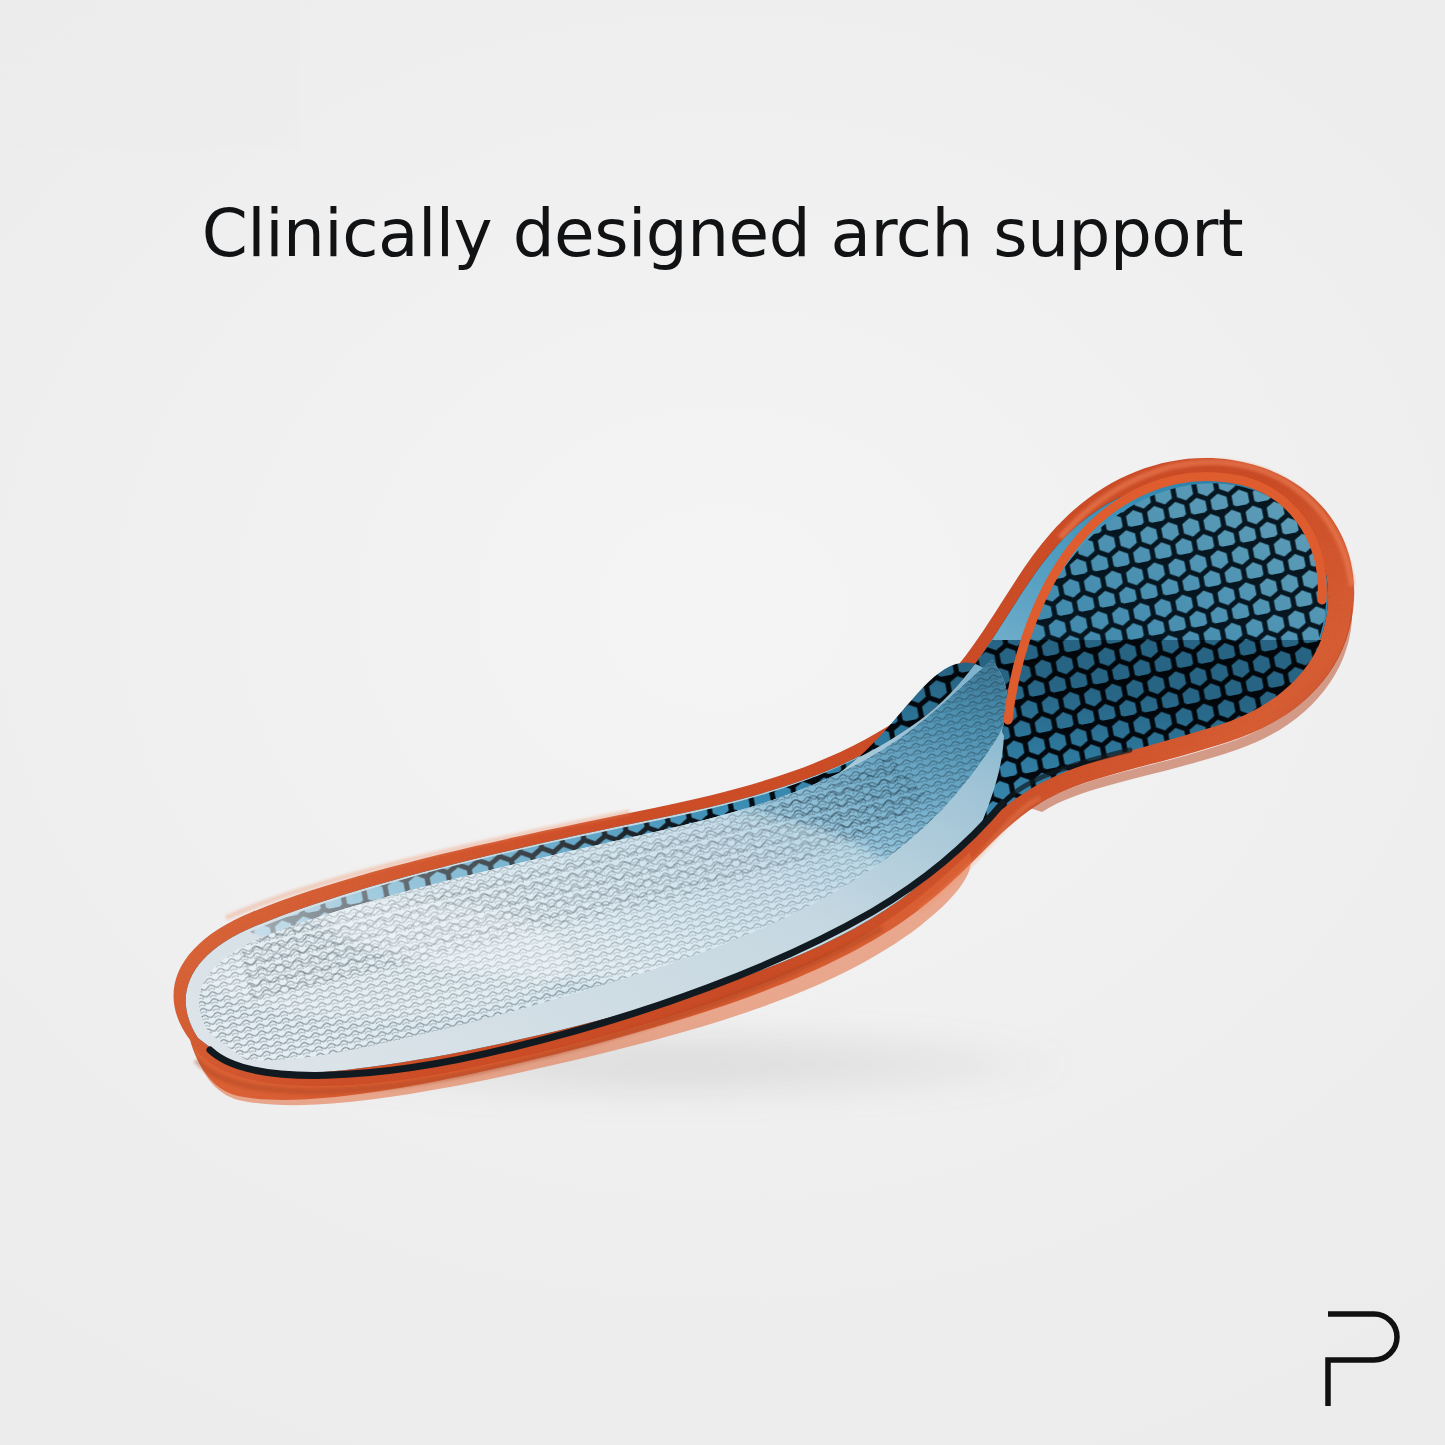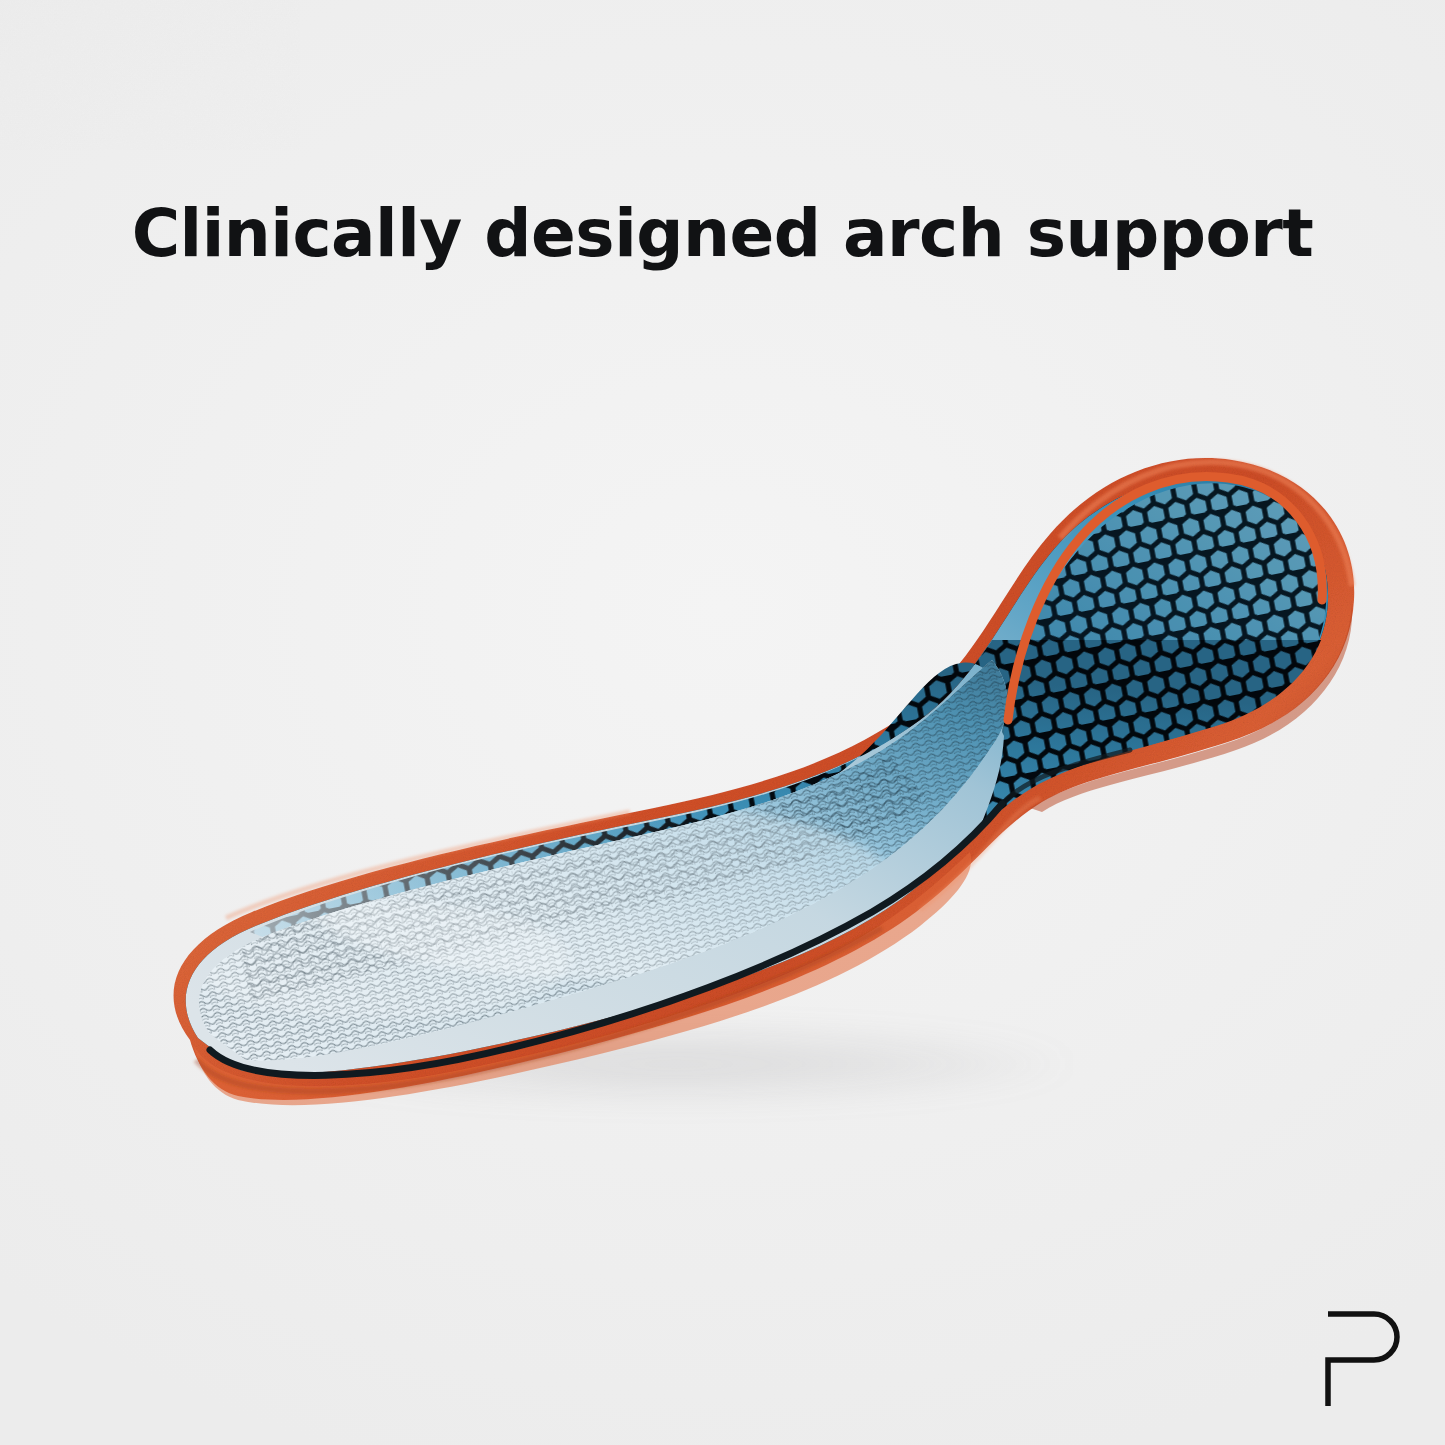--- a/index.html
+++ b/index.html
@@ -26,21 +26,21 @@
   }
 
   
   #headline{
     position:absolute;
     left:0;right:0;
     top:155px;
     text-align:center;
     font-size:66px;
     line-height:1.05;
-    font-weight:700;
+    font-weight:400;
     letter-spacing:-.5px;
     color:#111214;
     font-family:"DejaVu Sans","Liberation Sans",sans-serif;
     white-space:nowrap;
   }
 
   
   #logo{
     position:absolute;
     left:1322px;top:1308px;

